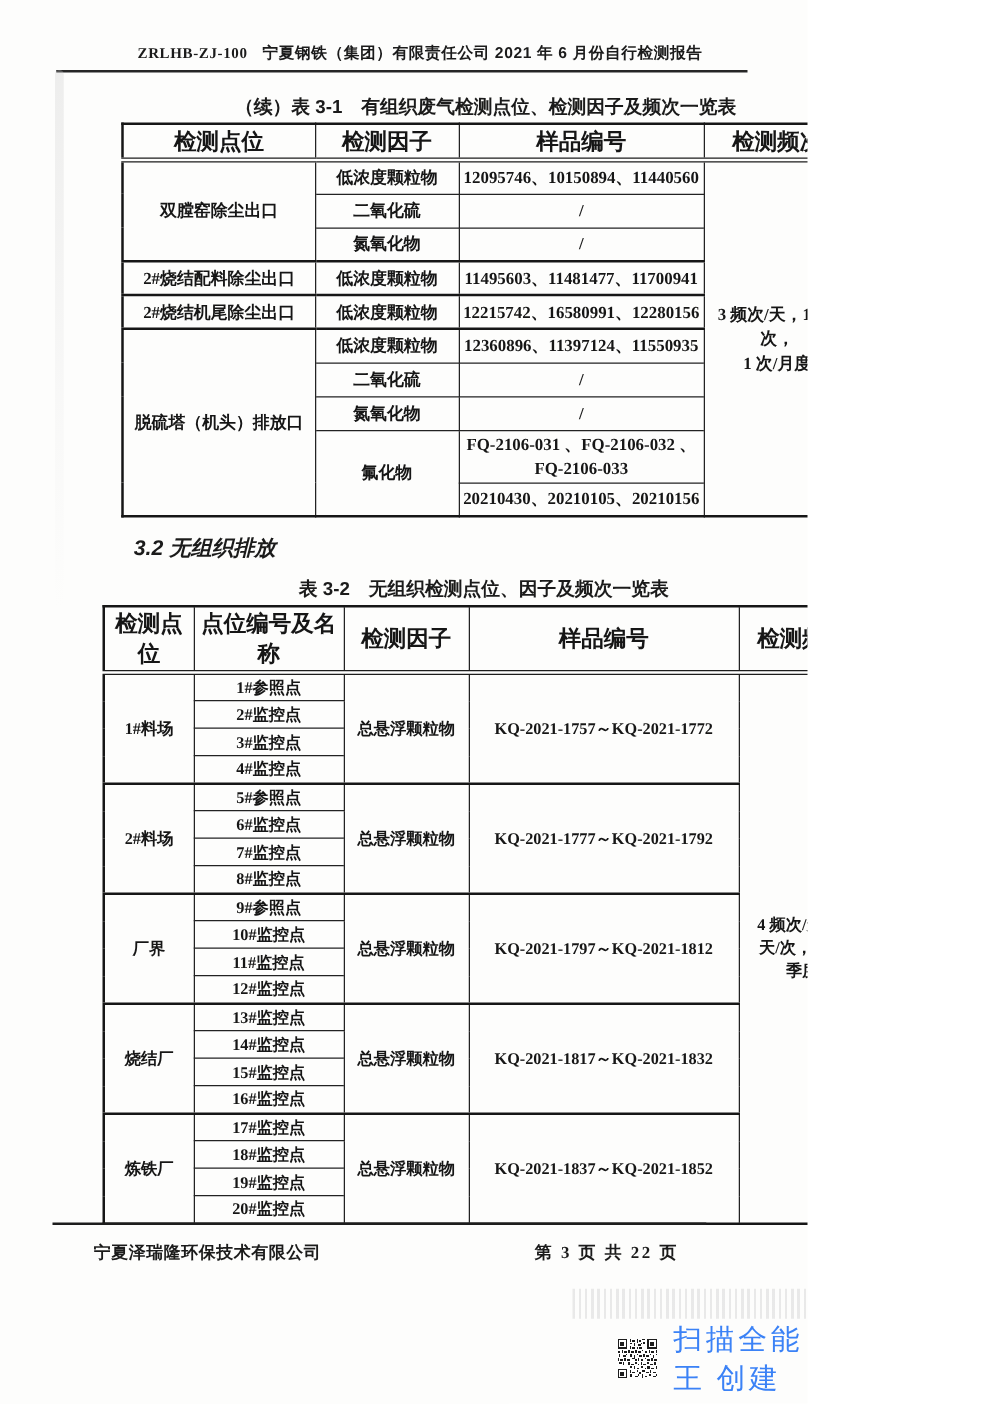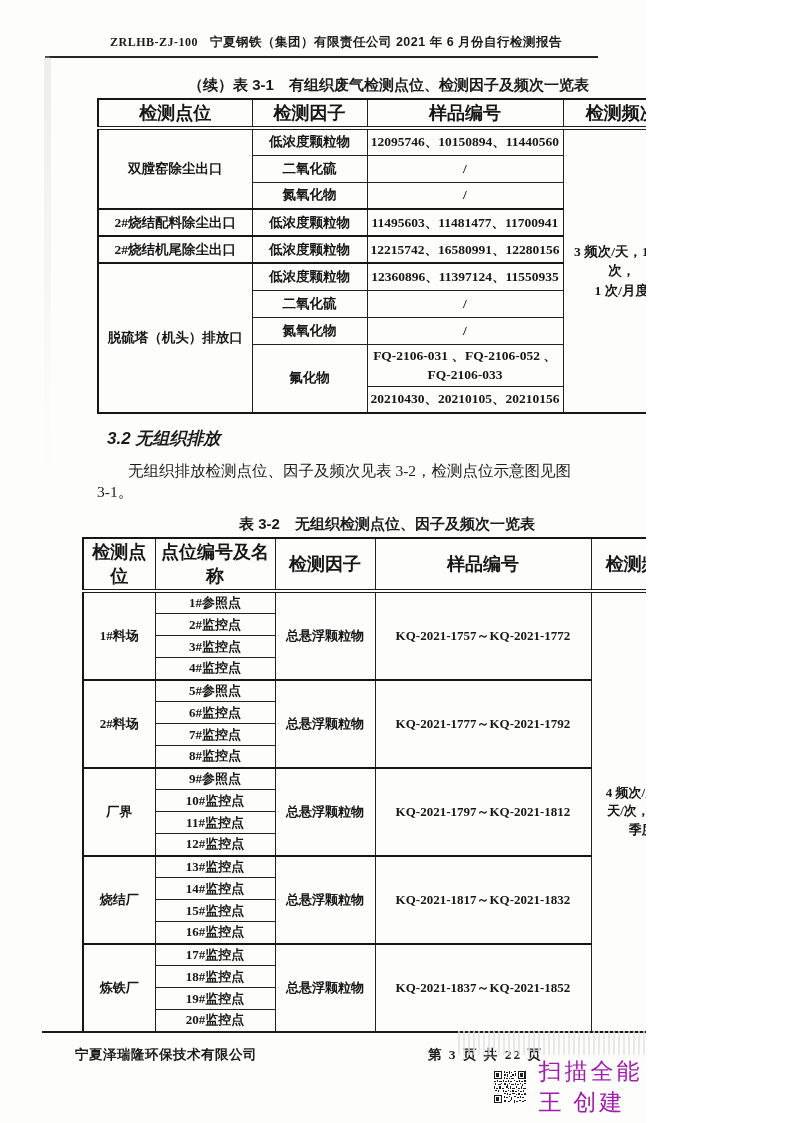--- a/index.html
+++ b/index.html
@@ -42,21 +42,21 @@
   .footer-rule{margin:-2px 81px 0 42px;border-top:2.4px solid #1d1d1d;}
   .footer-row{display:flex;justify-content:space-between;margin:13px 103px 0 75px;
     font-size:13.5px;font-weight:bold;}
   .footer-company{font-family:"Liberation Sans","DejaVu Sans",sans-serif;letter-spacing:.5px;}
   .footer-page{font-family:"Liberation Serif",serif;letter-spacing:2px;}
   
   .scan-stripes{position:absolute;left:458px;top:1031px;width:335px;height:24px;
     background:repeating-linear-gradient(90deg,#e2e2e2 0 2px,transparent 2px 5px);opacity:.75;}
   .watermark{position:absolute;left:494px;top:1056px;display:flex;align-items:center;gap:13px;}
   .qr{width:56px;height:56px;display:block;}
-  .watermark-text{font-size:23px;color:#a21caf;letter-spacing:3px;
+  .watermark-text{font-size:23px;color:#3b82f6;letter-spacing:3px;
     font-family:"Liberation Serif","DejaVu Serif",serif;}
 </style>
 </head>
 <body>
 
 <div class="page">
   <div class="scan-edge"></div>
 
   <div class="header-row">
     <span class="doc-number">ZRLHB-ZJ-100</span>
@@ -112,31 +112,30 @@
     <tr>
       <td>二氧化硫</td>
       <td>/</td>
     </tr>
     <tr>
       <td>氮氧化物</td>
       <td>/</td>
     </tr>
     <tr class="tall">
       <td rowspan="2">氟化物</td>
-      <td class="pre">FQ-2106-031 、FQ-2106-052 、
+      <td class="pre">FQ-2106-031 、FQ-2106-032 、
 FQ-2106-033</td>
     </tr>
     <tr>
       <td>20210430、20210105、20210156</td>
     </tr>
   </tbody>
     </table>
 
   <div class="section-heading">3.2 无组织排放</div>
-  <div class="paragraph">无组织排放检测点位、因子及频次见表 3-2，检测点位示意图见图 3-1。</div>
 
   <div class="t2-title">表 3-2　无组织检测点位、因子及频次一览表</div>
   <table class="t2">
     <colgroup>
         <col style="width:72px">
         <col style="width:120px">
         <col style="width:100px">
         <col style="width:216px">
         <col style="width:102px">
       </colgroup>

